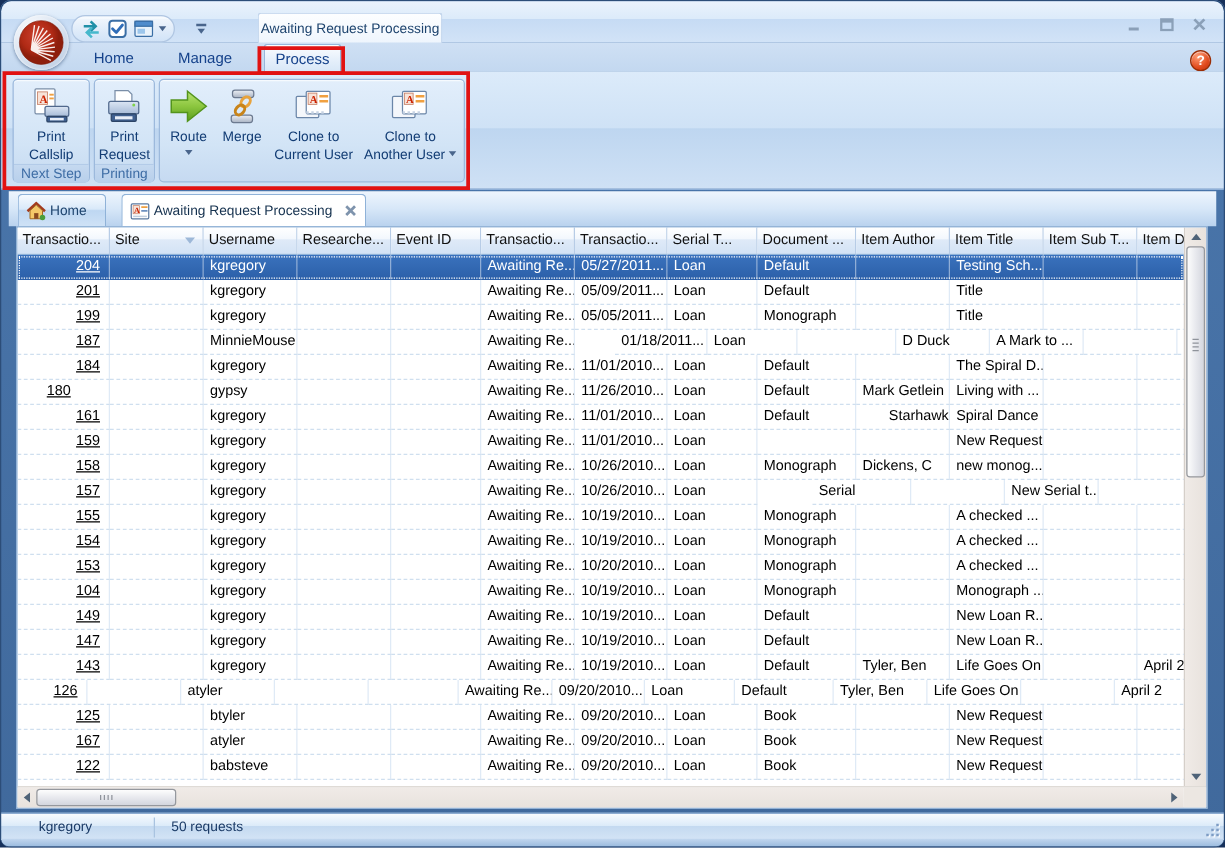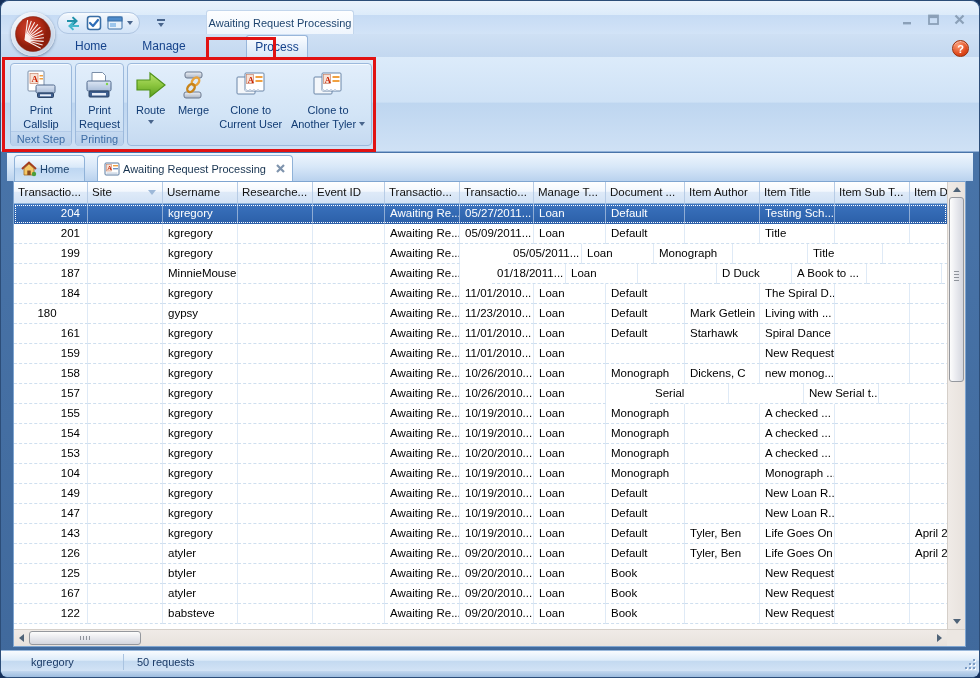--- a/index.html
+++ b/index.html
@@ -15,21 +15,21 @@
 .qat-more{position:absolute;left:150px;top:11px;width:20px;height:22px;display:flex;flex-direction:column;align-items:center;justify-content:center;border-radius:4px;}
 .qat-more .bar{width:8px;height:2px;background:#49658c;margin-bottom:2px;}
 .ctx-box{position:absolute;left:205px;top:9px;width:148px;height:25px;background:linear-gradient(180deg,#fdfeff,#eef5fd);border:1px solid #c3d6ec;border-bottom:none;border-radius:3px 3px 0 0;display:flex;align-items:center;justify-content:center;font-size:11px;color:#1e446e;white-space:nowrap;overflow:hidden;}
 .ctx-box2{position:absolute;left:205px;top:34px;width:148px;height:23px;background:rgba(255,255,255,.28);border-left:1px solid rgba(255,255,255,.6);border-right:1px solid rgba(255,255,255,.6);}
 .title-text{position:absolute;left:395px;top:9px;width:280px;height:24px;display:flex;align-items:center;font-size:13px;color:#15428b;text-shadow:0 1px 0 rgba(255,255,255,.8);white-space:nowrap;}
 .winbtns{position:absolute;right:10px;top:12px;display:flex;gap:8px;}
 .winbtn{width:18px;height:14px;display:flex;align-items:center;justify-content:center;}
 
 .tabrow{position:absolute;left:1px;top:34px;right:1px;height:23px;background:linear-gradient(180deg,#cfe0f4,#c3d8f0);}
 .rtab{position:absolute;top:1px;height:22px;display:flex;align-items:center;justify-content:center;font-size:12px;color:#15428b;}
-.rtab.active{background:linear-gradient(180deg,#fbfdff,#e8f1fb 50%,#d8e7f7);border:1px solid #98b6da;border-bottom:none;border-radius:3px 3px 0 0;color:#15428b;margin-left:35px;}
+.rtab.active{background:linear-gradient(180deg,#fbfdff,#e8f1fb 50%,#d8e7f7);border:1px solid #98b6da;border-bottom:none;border-radius:3px 3px 0 0;color:#15428b;}
 .help-btn{position:absolute;right:11px;top:40px;width:17px;height:17px;border-radius:50%;background:radial-gradient(circle at 35% 30%,#ff9d75,#e04a1d 60%,#bc2c08);border:1px solid #992d05;color:#fff;font-size:11px;font-weight:bold;display:flex;align-items:center;justify-content:center;box-shadow:inset 0 1px 1px rgba(255,255,255,.6);}
 
 .ribbon{position:absolute;left:1px;top:57px;right:1px;height:95px;background:linear-gradient(180deg,#dcebfa 0%,#cfe2f6 48%,#bed6f0 49%,#cfe1f5 100%);border-bottom:1px solid #8fb0d8;}
 .rgroup{position:absolute;top:6px;height:83px;border:1px solid #9cb9dc;border-radius:4px;background:linear-gradient(180deg,#e2eefb,#d2e4f6 64%,#c6daf1);box-shadow:inset 0 1px 0 rgba(255,255,255,.7);display:flex;flex-direction:column;}
 .rbuttons{flex:1;display:flex;align-items:flex-start;justify-content:space-evenly;padding-top:3px;}
 .rbtn{display:flex;flex-direction:column;align-items:center;font-size:11px;color:#123c74;line-height:12px;text-align:center;padding:1px 3px;}
 .rbtn .icon32{width:34px;height:34px;display:flex;align-items:center;justify-content:center;}
 .rbtn .lbl{margin-top:2px;white-space:nowrap;}
 .rcap{height:15px;font-size:11px;color:#3e6da5;text-align:center;line-height:15px;background:linear-gradient(180deg,#c5d9f0,#b7cfeb);border-top:1px solid #b3cbe8;border-radius:0 0 3px 3px;}
 
@@ -42,21 +42,21 @@
 .tabx{margin-left:6px;}
 
 .grid{position:absolute;left:13px;top:181px;width:953px;height:466px;border:1px solid #7fa5d0;background:#fff;display:flex;flex-direction:column;}
 .grid-main{flex:1;display:flex;overflow:hidden;}
 .grid-content{flex:1;overflow:hidden;position:relative;}
 .ghead{display:flex;height:22px;}
 .hcell{flex-shrink:0;background:linear-gradient(180deg,#ffffff,#f2f7fd 45%,#dfeaf8 46%,#d3e3f5 100%);border-right:1px solid #b7cce6;border-bottom:1px solid #8fb2d8;font-size:11.5px;color:#111;padding:4px 0 0 4px;white-space:nowrap;overflow:hidden;position:relative;}
 .sort-arrow{position:absolute;right:6px;top:8px;width:0;height:0;border-left:4px solid transparent;border-right:4px solid transparent;border-top:5px solid #9db8d8;}
 .grow{display:flex;height:20px;}
 .gcell{flex-shrink:0;font-size:11.5px;color:#000;padding:3px 0 0 5px;border-right:1px solid #dfeaf6;border-bottom:1px dashed #cfdfef;white-space:nowrap;overflow:hidden;}
-.gcell.c0{text-align:right;padding-right:7px;padding-left:0;}
+.gcell.c0{text-align:right;padding-right:7px;padding-left:0;text-decoration:underline;}
 .grow.sel{background:linear-gradient(180deg,#3a72bd,#2b5fa8);outline:1px dotted #fff;outline-offset:-2px;}
 .grow.sel .gcell{color:#fff;border-right-color:rgba(255,255,255,.45);border-bottom:1px solid transparent;}
 
 .vscroll{width:18px;background:linear-gradient(90deg,#f0ebe7,#e8e2dd);border-left:1px solid #d5cfc9;display:flex;flex-direction:column;}
 .sbtn{height:15px;display:flex;align-items:center;justify-content:center;}
 .vthumb{height:185px;margin:0 1px;border:1px solid #95989e;border-radius:3px;background:linear-gradient(90deg,#fdfdfd,#e8e9ee 50%,#d4d6de);position:relative;}
 .vthumb .grip{position:absolute;left:4px;right:4px;top:40%;}
 .vthumb .grip div{height:1px;background:#8f939b;margin-bottom:2px;}
 .vspace{flex:1;}
 .hscroll-row{height:17px;display:flex;border-top:1px solid #d5cfc9;}
@@ -259,21 +259,21 @@
               <rect x="2" y="8" width="18" height="17" rx="1" fill="#f4f7fb" stroke="#6b86a8"></rect>
               <rect x="10" y="4" width="19" height="18" rx="1" fill="#fff" stroke="#6b86a8"></rect>
               <rect x="11.5" y="5.5" width="7" height="9" fill="#f7e3d8" stroke="#c8846a" stroke-width=".7"></rect>
               <text x="12.8" y="13.5" font-size="8.5" font-weight="bold" fill="#cc2200" font-family="serif">A</text>
               <rect x="20.5" y="7" width="7" height="2" fill="#f0a040"></rect>
               <rect x="20.5" y="11" width="7" height="2" fill="#f0a040"></rect>
               <path d="M10 22v-2h2v2zm4 0v-2h2v2zm4 0v-2h2v2zm4 0v-2h2v2z" fill="#c8d4e4"></path>
             </svg>
           </span>
           <span class="lbl">Clone to</span>
-          <span class="lbl"><span>Another Tyler</span> <span class="dd-arrow" style="vertical-align:2px;"></span></span>
+          <span class="lbl"><span>Another User</span> <span class="dd-arrow" style="vertical-align:2px;"></span></span>
         </div>
       </div>
     </div>
   </div>
   <div class="ann" style="left:206px;top:37px;width:70px;height:23px;"></div>
   <div class="ann" style="left:2px;top:57px;width:374px;height:95px;"></div>
   <div class="tabstrip">
     <div class="dtab inactive" style="left:7px;">
       <svg width="16" height="16" viewBox="0 0 16 16">
         <path d="M1 8L8 1.5 15 8" fill="none" stroke="#a33c1e" stroke-width="2"></path>
@@ -302,21 +302,21 @@
     <div class="grid-main">
       <div class="grid-content">
         <div class="ghead">
             <div class="hcell" style="width: 74px;"><span>Transactio...</span></div>
             <div class="hcell" style="width: 75px;"><span>Site</span><span class="sort-arrow"></span></div>
             <div class="hcell" style="width: 75px;"><span>Username</span></div>
             <div class="hcell" style="width: 75px;"><span>Researche...</span></div>
             <div class="hcell" style="width: 72px;"><span>Event ID</span></div>
             <div class="hcell" style="width: 75px;"><span>Transactio...</span></div>
             <div class="hcell" style="width: 74px;"><span>Transactio...</span></div>
-            <div class="hcell" style="width: 72px;"><span>Manage T...</span></div>
+            <div class="hcell" style="width: 72px;"><span>Serial T...</span></div>
             <div class="hcell" style="width: 79px;"><span>Document ...</span></div>
             <div class="hcell" style="width: 75px;"><span>Item Author</span></div>
             <div class="hcell" style="width: 75px;"><span>Item Title</span></div>
             <div class="hcell" style="width: 75px;"><span>Item Sub T...</span></div>
             <div class="hcell" style="width: 60px;"><span>Item D...</span></div>
           </div>
         <div class="gbody">
             <div class="grow sel">
               <div class="gcell c0" style="width: 74px;">204</div>
               <div class="gcell c1" style="width: 75px;"></div>
@@ -347,40 +347,40 @@
               <div class="gcell c11" style="width: 75px;"></div>
               <div class="gcell c12" style="width: 60px;"></div>
             </div>
             <div class="grow">
               <div class="gcell c0" style="width: 74px;">199</div>
               <div class="gcell c1" style="width: 75px;"></div>
               <div class="gcell c2" style="width: 75px;">kgregory</div>
               <div class="gcell c3" style="width: 75px;"></div>
               <div class="gcell c4" style="width: 72px;"></div>
               <div class="gcell c5" style="width: 75px;">Awaiting Re...</div>
-              <div class="gcell c6" style="width: 74px; margin-left: 48px;">05/05/2011...</div>
+              <div class="gcell c6" style="width: 74px;">05/05/2011...</div>
               <div class="gcell c7" style="width: 72px;">Loan</div>
               <div class="gcell c8" style="width: 79px;">Monograph</div>
               <div class="gcell c9" style="width: 75px;"></div>
               <div class="gcell c10" style="width: 75px;">Title</div>
               <div class="gcell c11" style="width: 75px;"></div>
               <div class="gcell c12" style="width: 60px;"></div>
             </div>
             <div class="grow">
               <div class="gcell c0" style="width: 74px;">187</div>
               <div class="gcell c1" style="width: 75px;"></div>
               <div class="gcell c2" style="width: 75px;">MinnieMouse</div>
               <div class="gcell c3" style="width: 75px;"></div>
               <div class="gcell c4" style="width: 72px;"></div>
               <div class="gcell c5" style="width: 75px;">Awaiting Re...</div>
               <div class="gcell c6" style="width: 74px; margin-left: 32px;">01/18/2011...</div>
               <div class="gcell c7" style="width: 72px;">Loan</div>
               <div class="gcell c8" style="width: 79px;"></div>
               <div class="gcell c9" style="width: 75px;">D Duck</div>
-              <div class="gcell c10" style="width: 75px;">A Book to ...</div>
+              <div class="gcell c10" style="width: 75px;">A Mark to ...</div>
               <div class="gcell c11" style="width: 75px;"></div>
               <div class="gcell c12" style="width: 60px;"></div>
             </div>
             <div class="grow">
               <div class="gcell c0" style="width: 74px;">184</div>
               <div class="gcell c1" style="width: 75px;"></div>
               <div class="gcell c2" style="width: 75px;">kgregory</div>
               <div class="gcell c3" style="width: 75px;"></div>
               <div class="gcell c4" style="width: 72px;"></div>
               <div class="gcell c5" style="width: 75px;">Awaiting Re...</div>
@@ -392,39 +392,39 @@
               <div class="gcell c11" style="width: 75px;"></div>
               <div class="gcell c12" style="width: 60px;"></div>
             </div>
             <div class="grow">
               <div class="gcell c0" style="width: 74px; text-align: center;">180</div>
               <div class="gcell c1" style="width: 75px;"></div>
               <div class="gcell c2" style="width: 75px;">gypsy</div>
               <div class="gcell c3" style="width: 75px;"></div>
               <div class="gcell c4" style="width: 72px;"></div>
               <div class="gcell c5" style="width: 75px;">Awaiting Re...</div>
-              <div class="gcell c6" style="width: 74px;">11/23/2010...</div>
+              <div class="gcell c6" style="width: 74px;">11/26/2010...</div>
               <div class="gcell c7" style="width: 72px;">Loan</div>
               <div class="gcell c8" style="width: 79px;">Default</div>
               <div class="gcell c9" style="width: 75px;">Mark Getlein</div>
               <div class="gcell c10" style="width: 75px;">Living with ...</div>
               <div class="gcell c11" style="width: 75px;"></div>
               <div class="gcell c12" style="width: 60px;"></div>
             </div>
             <div class="grow">
               <div class="gcell c0" style="width: 74px;">161</div>
               <div class="gcell c1" style="width: 75px;"></div>
               <div class="gcell c2" style="width: 75px;">kgregory</div>
               <div class="gcell c3" style="width: 75px;"></div>
               <div class="gcell c4" style="width: 72px;"></div>
               <div class="gcell c5" style="width: 75px;">Awaiting Re...</div>
               <div class="gcell c6" style="width: 74px;">11/01/2010...</div>
               <div class="gcell c7" style="width: 72px;">Loan</div>
               <div class="gcell c8" style="width: 79px;">Default</div>
-              <div class="gcell c9" style="width: 75px;">Starhawk</div>
+              <div class="gcell c9" style="width: 75px; text-align: right;">Starhawk</div>
               <div class="gcell c10" style="width: 75px;">Spiral Dance</div>
               <div class="gcell c11" style="width: 75px;"></div>
               <div class="gcell c12" style="width: 60px;"></div>
             </div>
             <div class="grow">
               <div class="gcell c0" style="width: 74px;">159</div>
               <div class="gcell c1" style="width: 75px;"></div>
               <div class="gcell c2" style="width: 75px;">kgregory</div>
               <div class="gcell c3" style="width: 75px;"></div>
               <div class="gcell c4" style="width: 72px;"></div>
@@ -566,21 +566,21 @@
               <div class="gcell c5" style="width: 75px;">Awaiting Re...</div>
               <div class="gcell c6" style="width: 74px;">10/19/2010...</div>
               <div class="gcell c7" style="width: 72px;">Loan</div>
               <div class="gcell c8" style="width: 79px;">Default</div>
               <div class="gcell c9" style="width: 75px;">Tyler, Ben</div>
               <div class="gcell c10" style="width: 75px;">Life Goes On</div>
               <div class="gcell c11" style="width: 75px;"></div>
               <div class="gcell c12" style="width: 60px;">April 2</div>
             </div>
             <div class="grow">
-              <div class="gcell c0" style="width: 74px;">126</div>
+              <div class="gcell c0" style="width: 56px;">126</div>
               <div class="gcell c1" style="width: 75px;"></div>
               <div class="gcell c2" style="width: 75px;">atyler</div>
               <div class="gcell c3" style="width: 75px;"></div>
               <div class="gcell c4" style="width: 72px;"></div>
               <div class="gcell c5" style="width: 75px;">Awaiting Re...</div>
               <div class="gcell c6" style="width: 74px;">09/20/2010...</div>
               <div class="gcell c7" style="width: 72px;">Loan</div>
               <div class="gcell c8" style="width: 79px;">Default</div>
               <div class="gcell c9" style="width: 75px;">Tyler, Ben</div>
               <div class="gcell c10" style="width: 75px;">Life Goes On</div>

